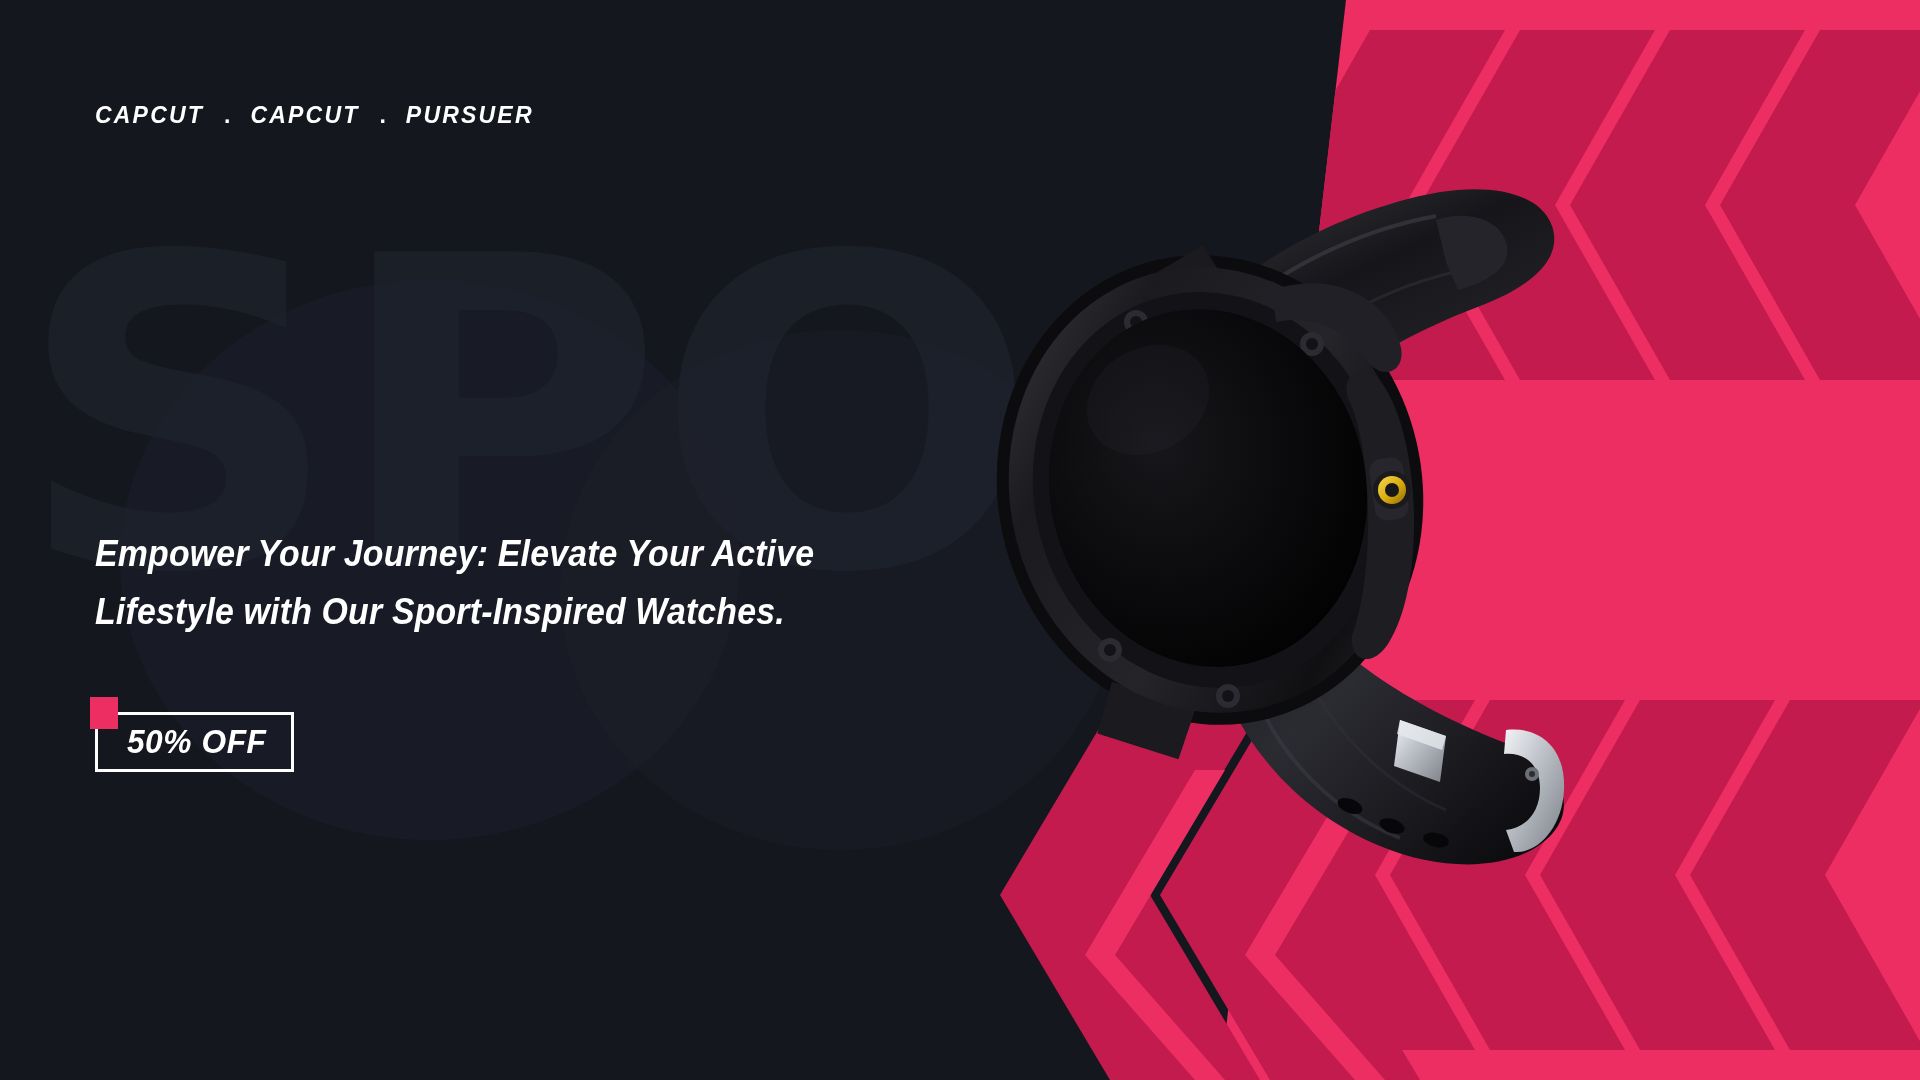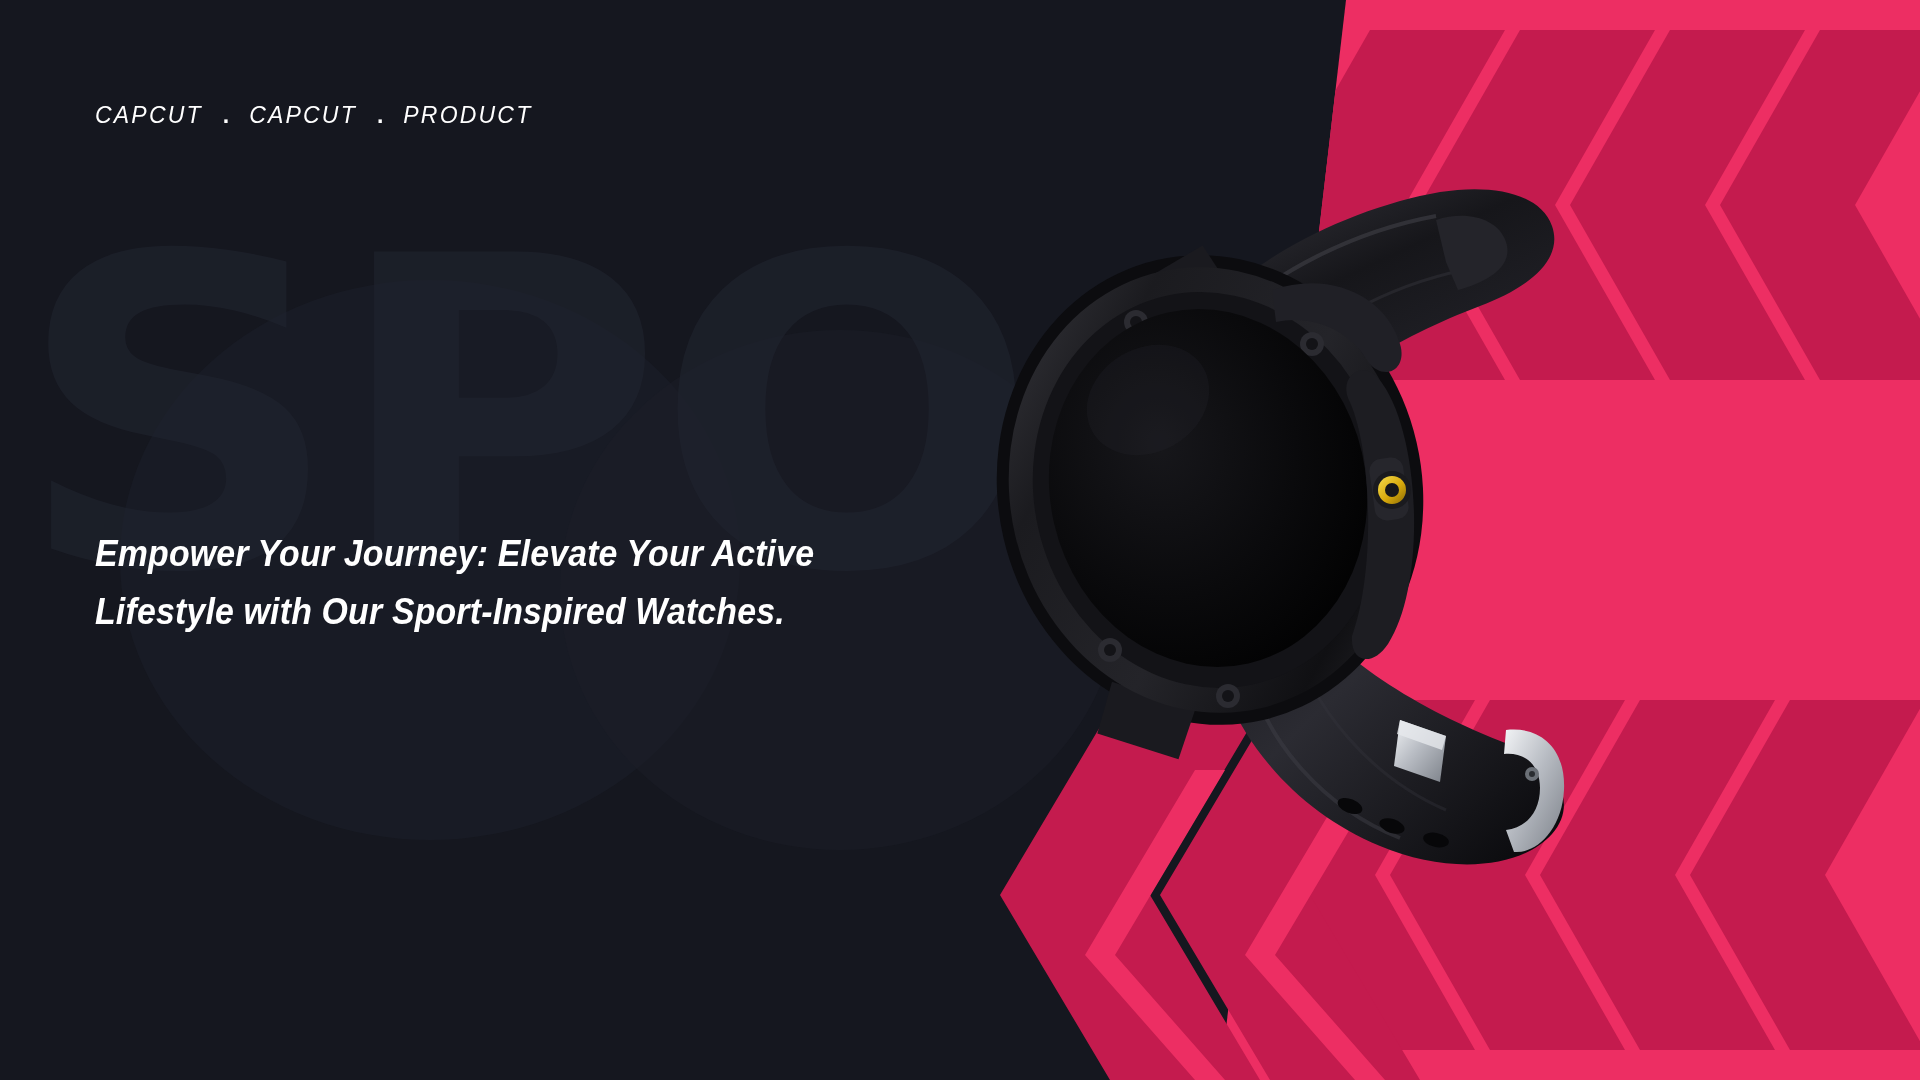--- a/index.html
+++ b/index.html
@@ -57,21 +57,21 @@
     position:absolute;
     left:95px; top:102px;
     display:flex;
     align-items:center;
     gap:0;
     z-index:20;
   }
   .nav-item {
     color:#ffffff;
     font-size:23px;
-    font-weight:normal;
+    font-weight:bold;
     font-style:italic;
     letter-spacing:2.2px;
     font-family:"Liberation Sans", sans-serif;
     white-space:nowrap;
   }
   .nav-dot {
     color:#ffffff;
     font-size:23px;
     font-weight:bold;
     padding:0 20px;
@@ -231,30 +231,34 @@
   <div class="dark-blob" style="left:120px;top:280px;width:620px;height:560px;border-radius:50%;background:#1c1f29;opacity:.55;"></div>
   <div class="dark-blob" style="left:560px;top:330px;width:560px;height:520px;border-radius:50%;background:#1b1e28;opacity:.5;"></div>
 
   <div class="watermark">SPO</div>
 
   <nav class="nav">
     <span class="nav-item">CAPCUT</span>
     <span class="nav-dot">.</span>
     <span class="nav-item">CAPCUT</span>
     <span class="nav-dot">.</span>
-    <span class="nav-item">PRODUCT</span>
+    <span class="nav-item">PURSUER</span>
   </nav>
 
 
   <div class="subtitle">
     <div>Empower Your Journey: Elevate Your Active</div>
     <div>Lifestyle with Our Sport-Inspired Watches.</div>
   </div>
 
   <div class="badges">
+    <div class="badge">
+      <span class="badge-sq"></span>
+      <span class="badge-label">50% OFF</span>
+    </div>
   </div>
 
   <div class="watch-wrap">
     <svg viewBox="0 0 780 760">
       <defs>
         <radialGradient id="dialG" cx="38%" cy="35%" r="78%">
           <stop offset="0%" stop-color="#17171b"></stop>
           <stop offset="55%" stop-color="#0a0a0c"></stop>
           <stop offset="100%" stop-color="#000000"></stop>
         </radialGradient>

